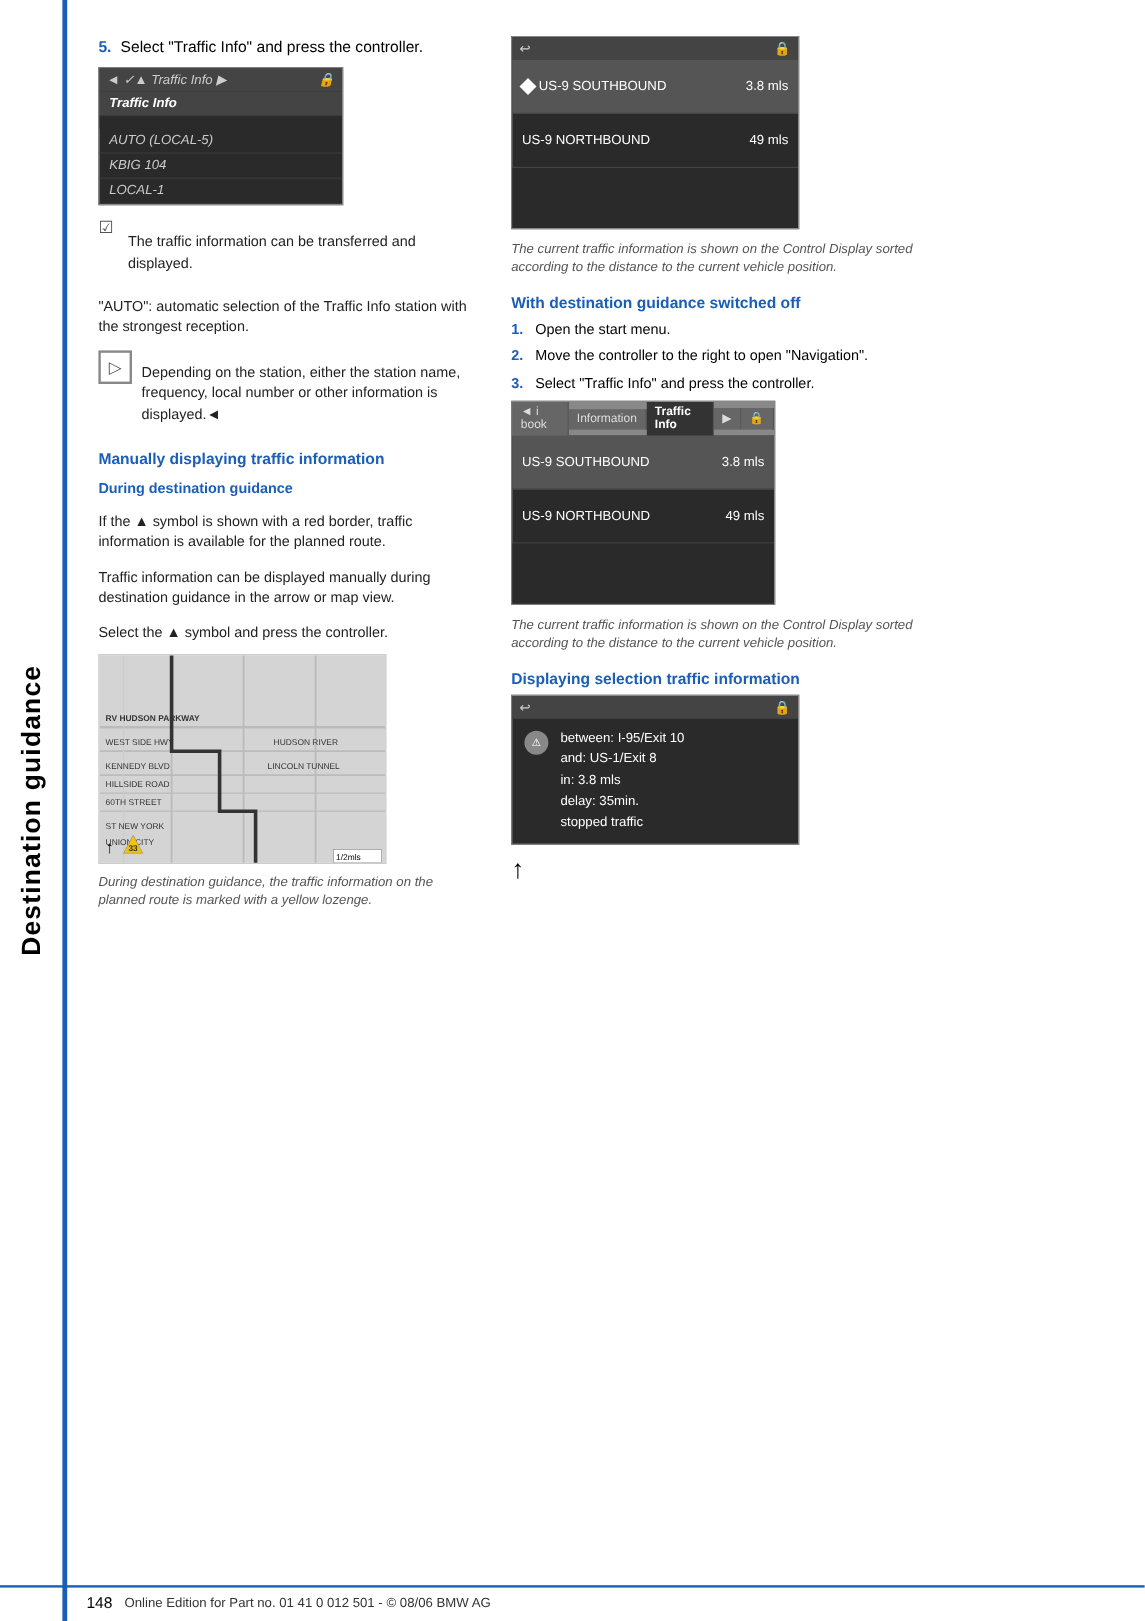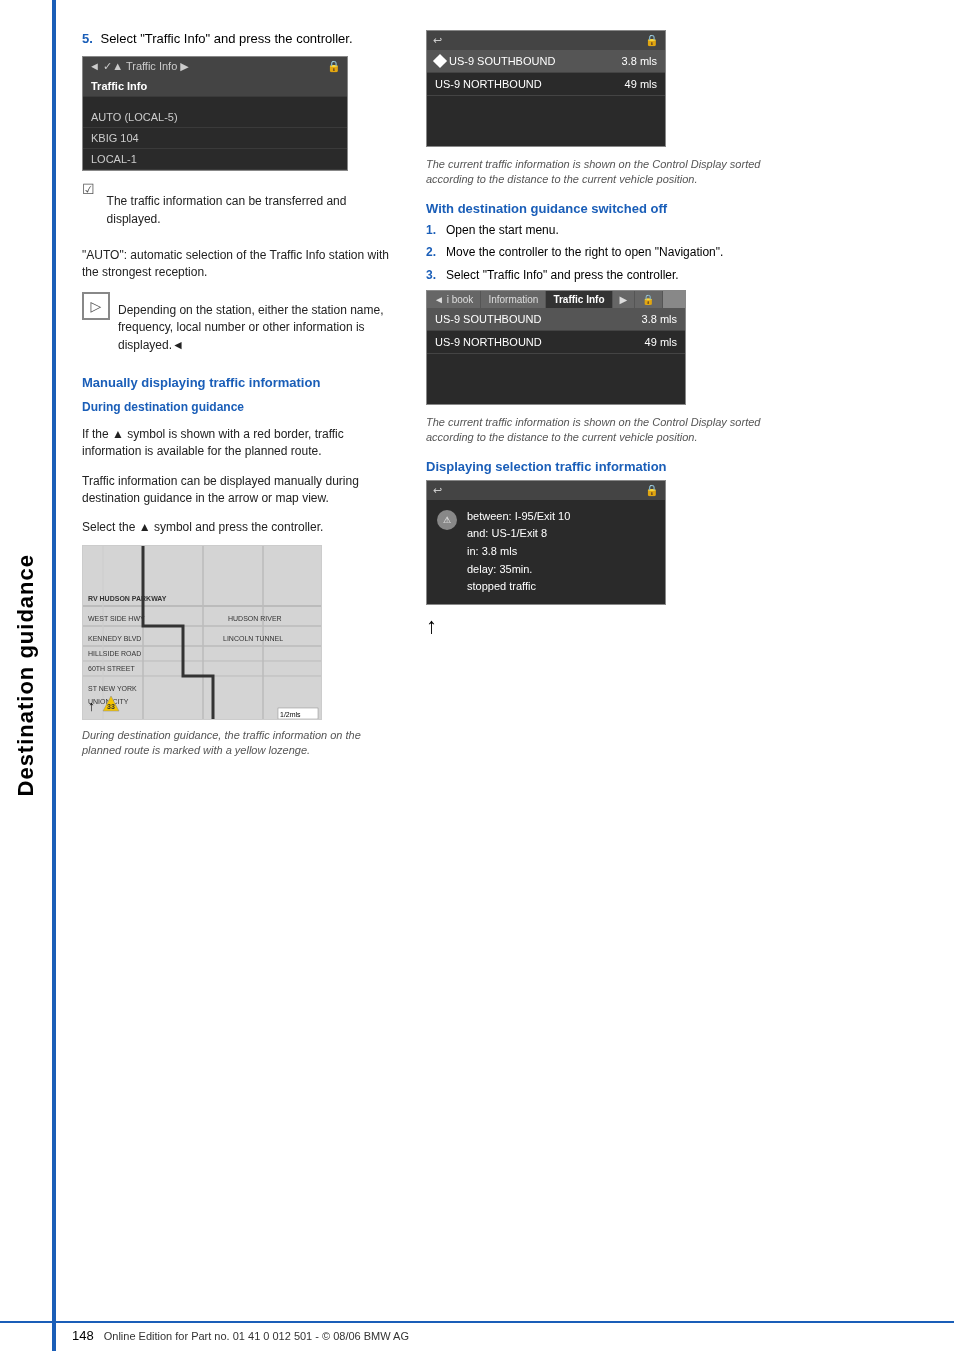--- a/index.html
+++ b/index.html
@@ -95,21 +95,21 @@
       font-size: 11px;
       color: #ccc;
     }
     .screen-body {
       padding: 0;
     }
     .screen-row {
       display: flex;
       justify-content: space-between;
       align-items: center;
-      padding: 5px 8px;
+      padding: 16px 8px;
       border-bottom: 1px solid #444;
     }
     .screen-row.selected {
       background: #555;
     }
     .screen-row .row-label {
       color: #fff;
       font-size: 11px;
       display: flex;
       align-items: center;
@@ -323,21 +323,21 @@
 <div class="content">
 
   <div class="two-col">
 
     <div class="col-left">
       <p class="step-line">
         <span class="step-num">5.</span>
         <span>Select "Traffic Info" and press the controller.</span>
       </p>
 
-      <div class="screen-box" style="width:266px;">
+      <div class="screen-box" style="width:204px;font-style:italic;">
         <div class="screen-header">
           <span>◄ ✓▲ Traffic Info ▶</span>
           <span>🔒</span>
         </div>
         <div class="screen-body">
           <div class="screen-list-item active">Traffic Info</div>
           <div style="height:10px;background:#2a2a2a;"></div>
           <div class="screen-list-item">AUTO (LOCAL-5)</div>
           <div class="screen-list-item">KBIG 104</div>
           <div class="screen-list-item">LOCAL-1</div>
@@ -439,21 +439,21 @@
         <li>
           <span class="step-num">2.</span>
           <span>Move the controller to the right to open "Navigation".</span>
         </li>
         <li>
           <span class="step-num">3.</span>
           <span>Select "Traffic Info" and press the controller.</span>
         </li>
       </ol>
 
-      <div class="screen-box" style="width:260px;">
+      <div class="screen-box" style="width:220px;">
         <div class="screen-tabs">
           <div class="screen-tab">◄ i book</div>
           <div class="screen-tab">Information</div>
           <div class="screen-tab active">Traffic Info</div>
           <div class="screen-tab">▶</div>
           <div class="screen-tab">🔒</div>
         </div>
         <div class="screen-body">
           <div class="screen-row selected">
             <span class="row-label">US-9 SOUTHBOUND</span>

